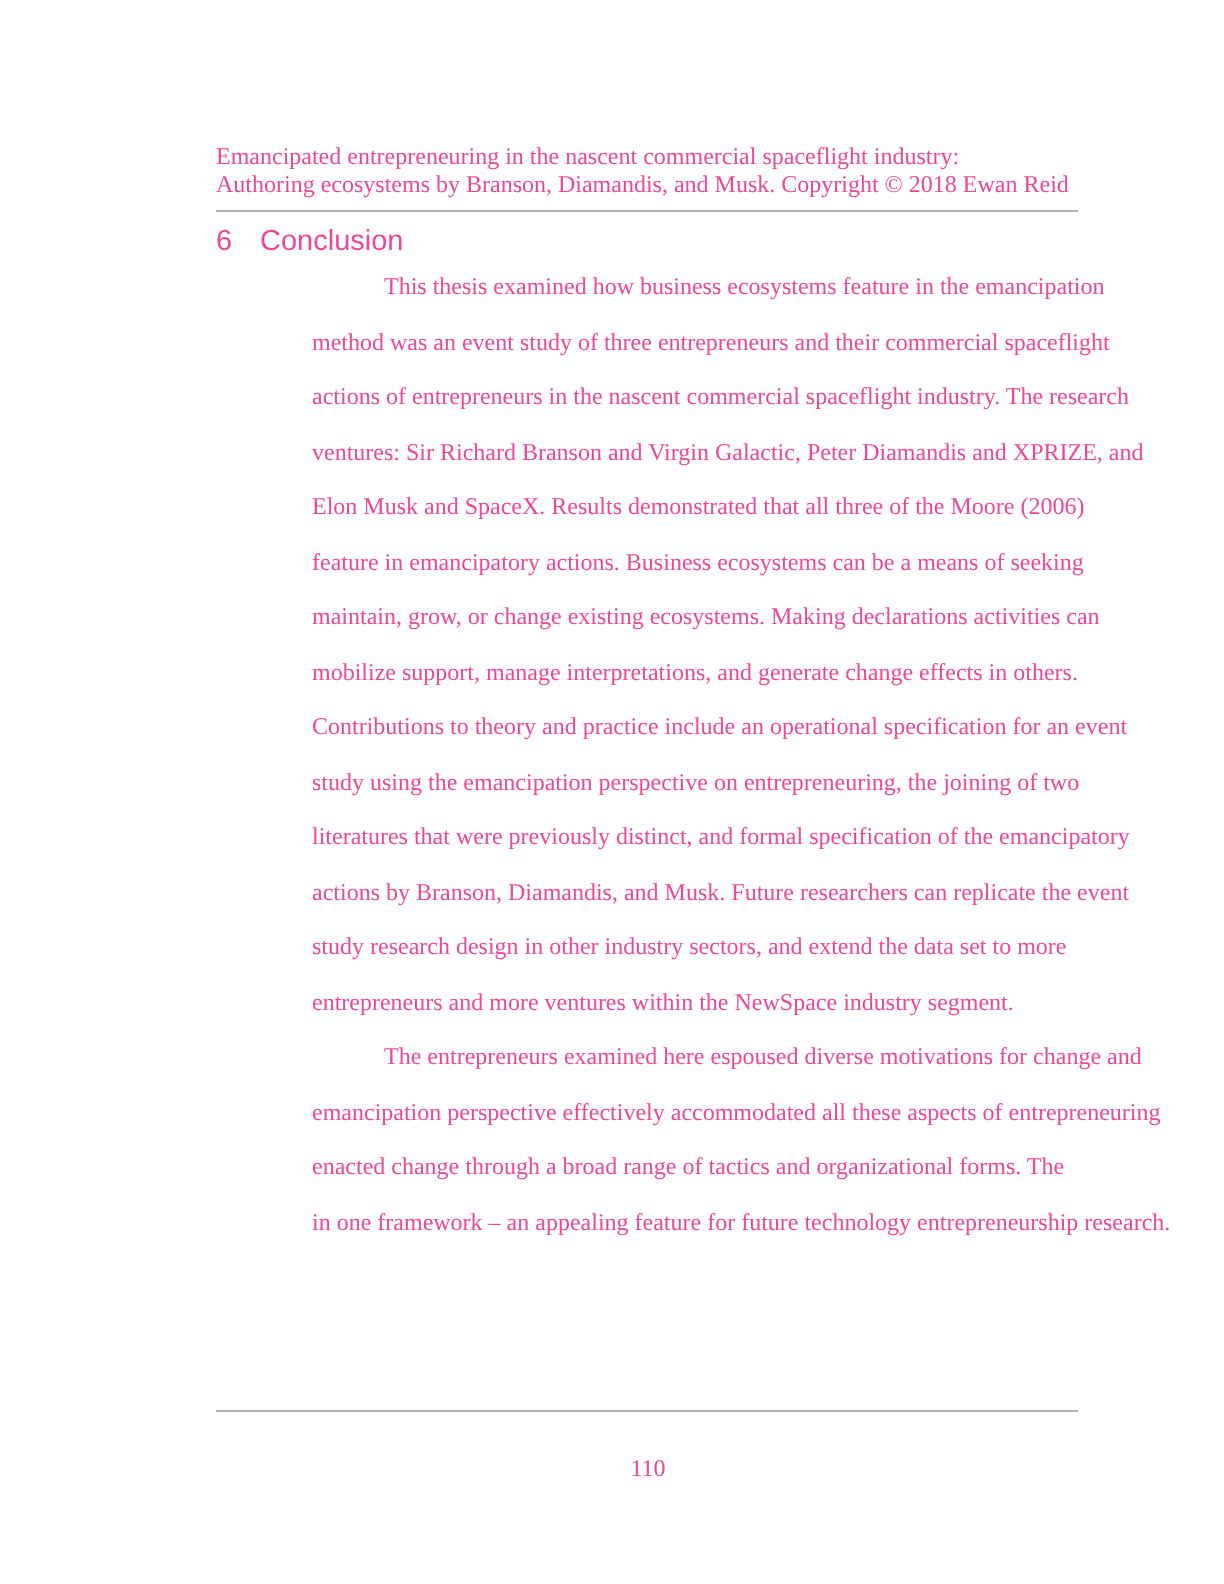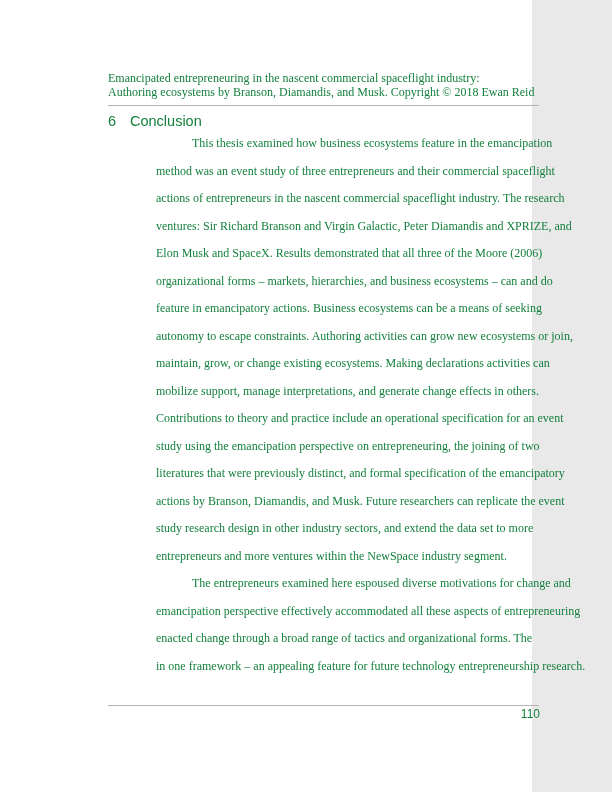--- a/index.html
+++ b/index.html
@@ -1,19 +1,19 @@
 <!DOCTYPE html>
 <html><head>
   <meta charset="utf-8">
   <style>
     html, body { margin: 0; padding: 0; background: #e9e9e9; }
     body { width: 612px; height: 792px; position: relative; overflow: hidden; }
     .page {
-      position: absolute; left: 0; top: 0; width: 532px; height: 792px;
-      background: #ffffff; color: #15803d;
+      position: absolute; left: 0; top: 0; width: 612px; height: 792px;
+      background: #ffffff; color: #ec4899;
     }
     .running-header {
       position: absolute; left: 108px; top: 72px; width: 432px;
       font-family: "Liberation Serif", serif; font-size: 12px; line-height: 13.8px;
       white-space: nowrap;
     }
     .running-header .hline { display: block; }
     .rule {
       position: absolute; left: 108px; width: 431px; height: 0;
       border-top: 1px solid #b4b4b4;
@@ -26,23 +26,23 @@
       font-size: 14.5px; line-height: 16px; white-space: nowrap;
     }
     .section-heading .num { display: inline-block; width: 22px; }
     .body-text {
       position: absolute; left: 108px; top: 130px; width: 434px;
       font-family: "Liberation Serif", serif; font-size: 12px; line-height: 27.5px; margin-left: 48px;
     }
     .body-text .line { display: block; white-space: nowrap; height: 27.5px; }
     .body-text .line.indent { padding-left: 36px; }
     .page-number {
-      position: absolute; left: 108px; width: 432px; top: 707px;
-      text-align: right;
-      font-family: Liberation Sans, sans-serif; font-size: 12px; line-height: 14px;
+      position: absolute; left: 108px; width: 432px; top: 727px;
+      text-align: center;
+      font-family: Liberation Serif, serif; font-size: 12px; line-height: 14px;
     }
   </style>
 </head>
 <body>
 
 <div class="page">
 
   <div class="running-header">
     <span class="hline">Emancipated entrepreneuring in the nascent commercial spaceflight industry:</span>
     <span class="hline">Authoring ecosystems by Branson, Diamandis, and Musk.   Copyright © 2018 Ewan Reid</span>
@@ -54,23 +54,21 @@
     <span class="num">6</span><span>Conclusion</span>
   </div>
 
   <div class="body-text">
 
     <span class="line indent">This thesis examined how business ecosystems feature in the emancipation</span>
     <span class="line">method was an event study of three entrepreneurs and their commercial spaceflight</span>
     <span class="line">actions of entrepreneurs in the nascent commercial spaceflight industry.  The research</span>
     <span class="line">ventures:  Sir Richard Branson and Virgin Galactic, Peter Diamandis and XPRIZE, and</span>
     <span class="line">Elon Musk and SpaceX.  Results demonstrated that all three of the Moore (2006)</span>
-    <span class="line">organizational forms – markets, hierarchies, and business ecosystems – can and do</span>
     <span class="line">feature in emancipatory actions.  Business ecosystems can be a means of seeking</span>
-    <span class="line">autonomy to escape constraints.  Authoring activities can grow new ecosystems or join,</span>
     <span class="line">maintain, grow, or change existing ecosystems.  Making declarations activities can</span>
     <span class="line">mobilize support, manage interpretations, and generate change effects in others.</span>
     <span class="line">Contributions to theory and practice include an operational specification for an event</span>
     <span class="line">study using the emancipation perspective on entrepreneuring, the joining of two</span>
     <span class="line">literatures that were previously distinct, and formal specification of the emancipatory</span>
     <span class="line">actions by Branson, Diamandis, and Musk.  Future researchers can replicate the event</span>
     <span class="line">study research design in other industry sectors, and extend the data set to more</span>
     <span class="line">entrepreneurs and more ventures within the NewSpace industry segment.</span>
 
     <span class="line indent">The entrepreneurs examined here espoused diverse motivations for change and</span>

